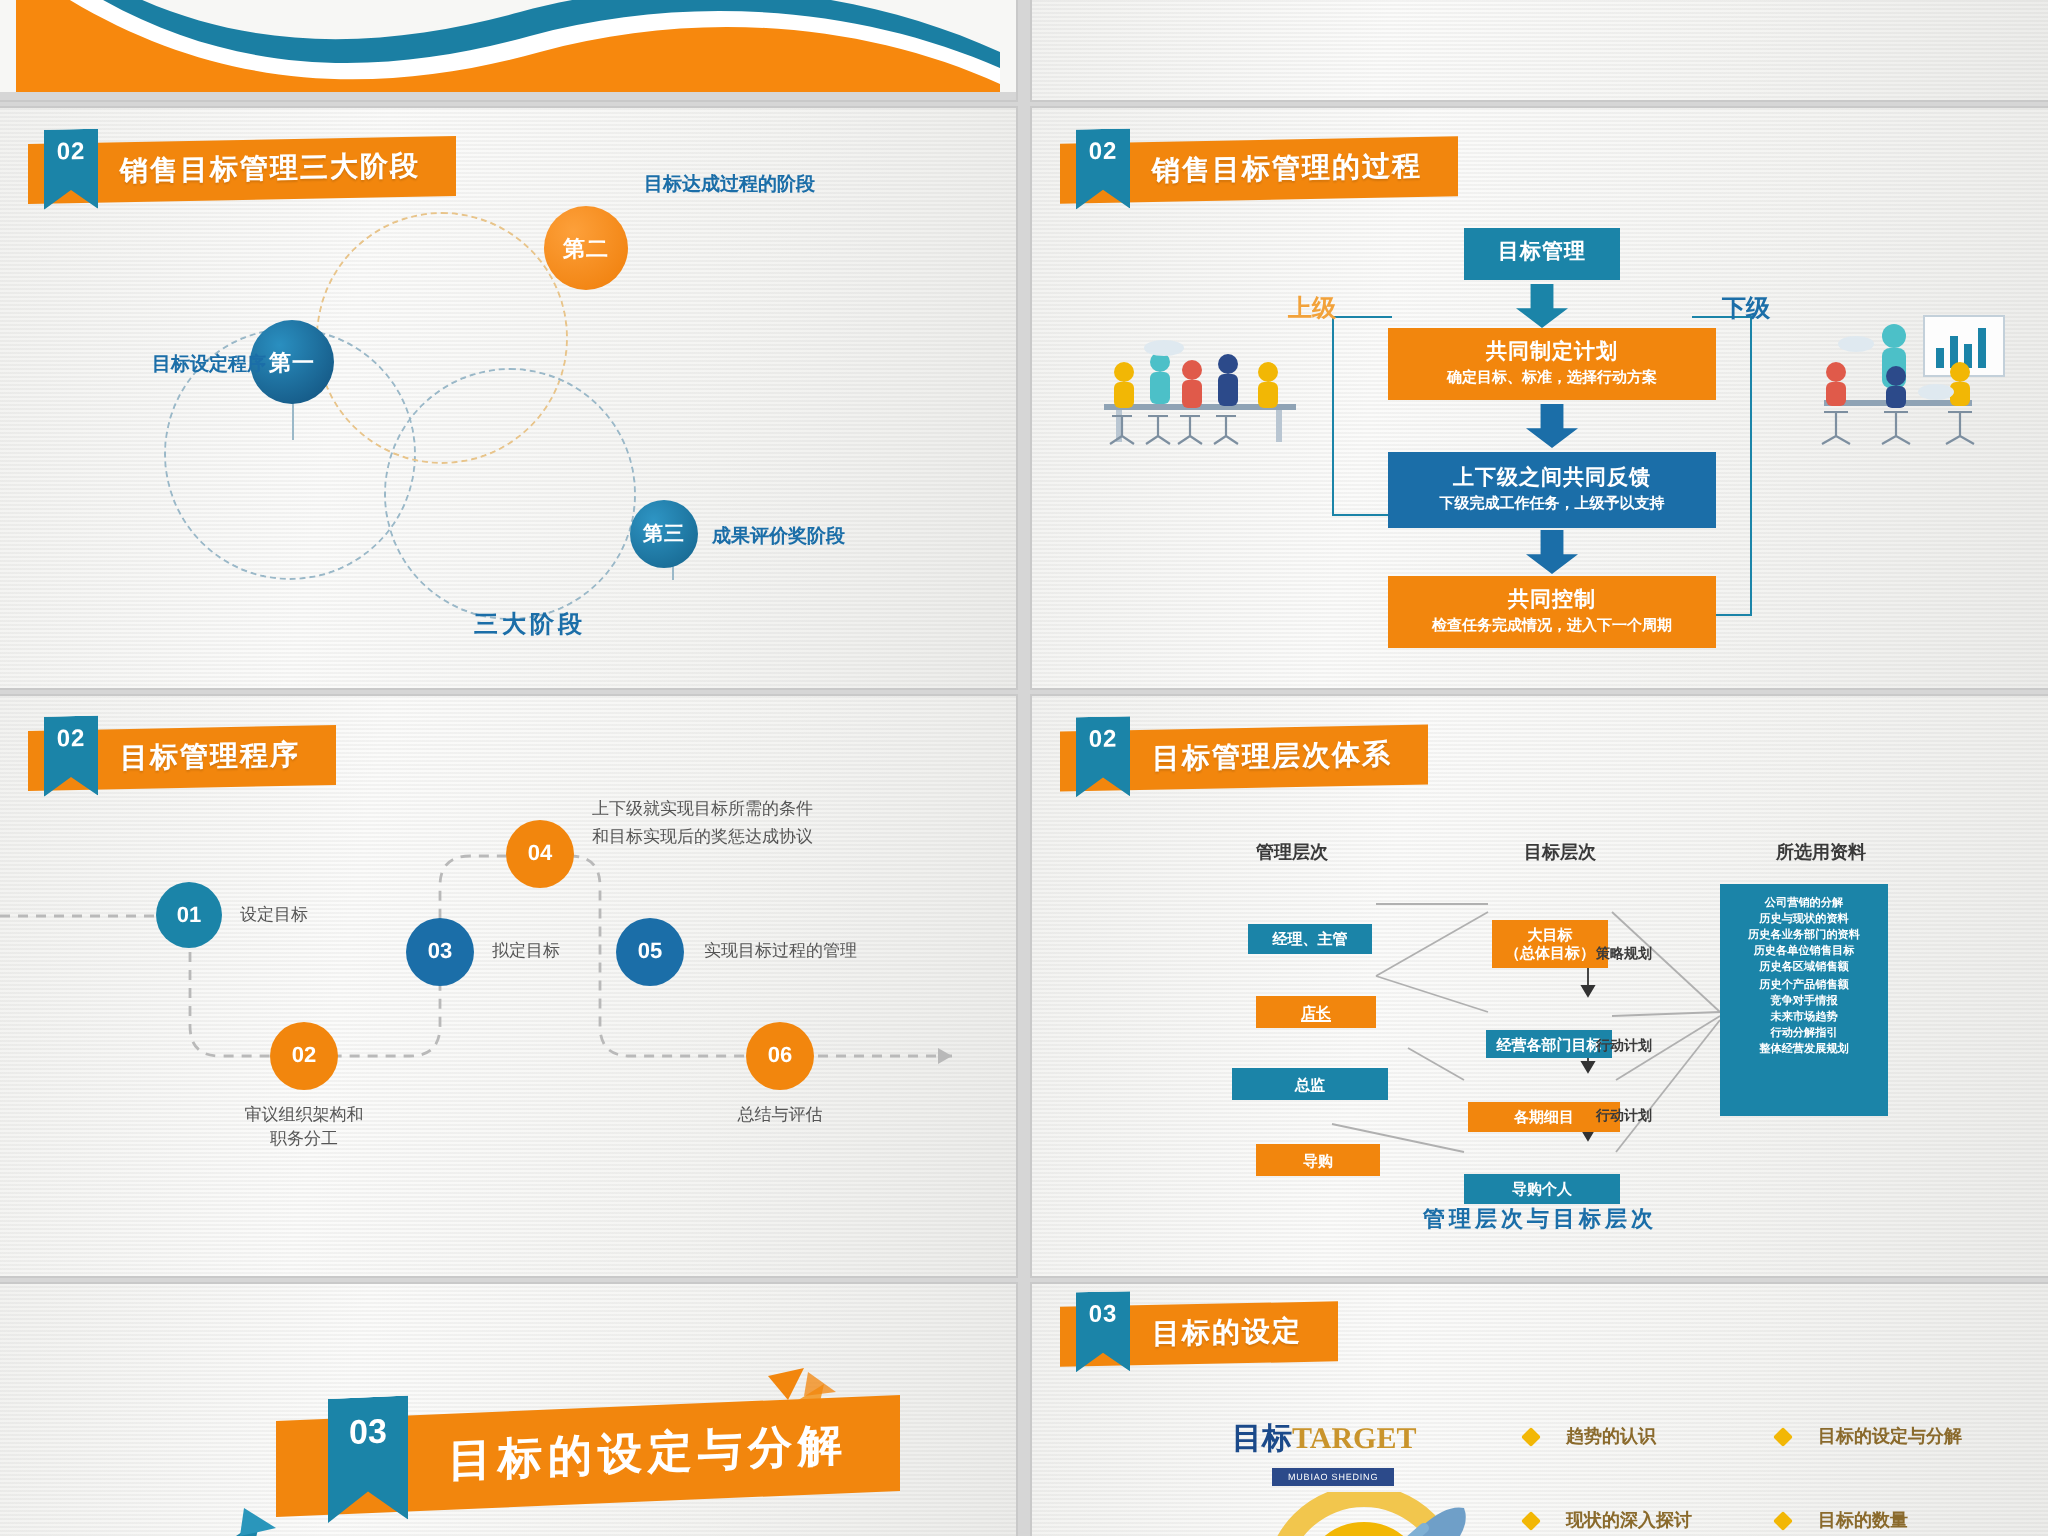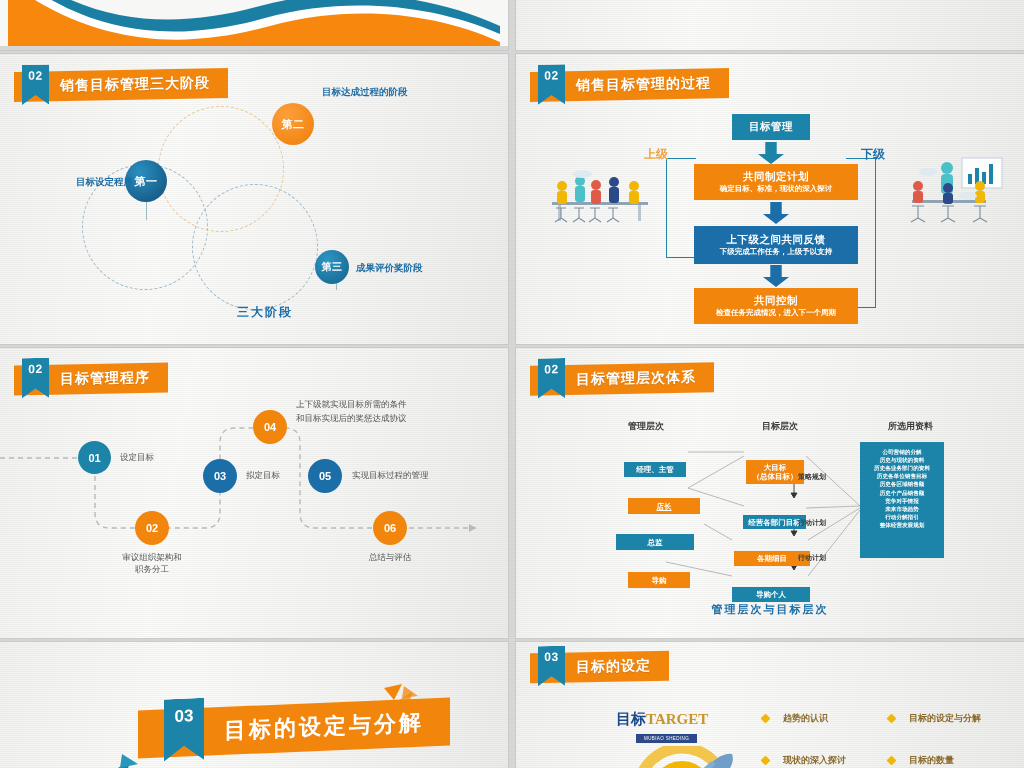--- a/index.html
+++ b/index.html
@@ -205,21 +205,21 @@
     <div class="bracket" style="left:330px; top:104px; width:30px; height:150px; border-width:1px 1px 1px 0;"></div>
 
     <div class="fbox" style="left:178px; top:168px; width:0; height:0;"></div>
 
     <div class="fbox" style="left:178px; top:168px; width:164px; height:0;"></div>
 
     <div class="fbox" style="left:178px; top:168px; width:164px; height:0px;"></div>
 
     <div class="fbox" style="left:178px; top:110px; width:164px; height:36px; background:#f2860d;">
       <span class="t1">共同制定计划</span>
-      <span class="t2">确定目标、标准，现状的深入探讨</span>
+      <span class="t2">确定目标、标准，选择行动方案</span>
     </div>
     <div class="arrow-d" style="left:247px; top:148px; background:#1b6ea8;"></div>
 
     <div class="fbox" style="left:178px; top:172px; width:164px; height:38px; background:#1b6ea8;">
       <span class="t1">上下级之间共同反馈</span>
       <span class="t2">下级完成工作任务，上级予以支持</span>
     </div>
     <div class="arrow-d" style="left:247px; top:211px; background:#1b6ea8;"></div>
 
     <div class="fbox" style="left:178px; top:234px; width:164px; height:36px; background:#f2860d;">
@@ -359,21 +359,21 @@
         <path d="M278 172 V 186"></path>
           <path d="M278 170 l -3 5 h 6 z" fill="#333"></path>
           <path d="M278 188 l -3 -5 h 6 z" fill="#333"></path>
         <path d="M278 206 V 220"></path>
           <path d="M278 204 l -3 5 h 6 z" fill="#333"></path>
           <path d="M278 222 l -3 -5 h 6 z" fill="#333"></path>
       </g>
     </svg>
 
     <div class="hbox" style="left:108px; top:96px; width:62px; height:15px; background:#1b84a8;">经理、主管</div>
-    <div class="hbox" style="left:112px; top:132px; width:72px; height:16px; background:#f2860d;text-decoration:underline;">店长</div>
+    <div class="hbox" style="left:112px; top:132px; width:60px; height:16px; background:#f2860d;text-decoration:underline;">店长</div>
     <div class="hbox" style="left:100px; top:168px; width:78px; height:16px; background:#1b84a8;">总监</div>
     <div class="hbox" style="left:112px; top:206px; width:62px; height:16px; background:#f2860d;">导购</div>
 
     <div class="hbox" style="left:230px; top:94px; width:58px; height:24px; background:#f2860d; white-space:pre;">大目标
 （总体目标）</div>
     <div class="hbox" style="left:227px; top:149px; width:63px; height:14px; background:#1b84a8;">经营各部门目标</div>
     <div class="hbox" style="left:218px; top:185px; width:76px; height:15px; background:#f2860d;">各期细目</div>
     <div class="hbox" style="left:216px; top:221px; width:78px; height:15px; background:#1b84a8;">导购个人</div>
 
     <div class="hmid" style="left:282px; top:124px;">策略规划</div>

